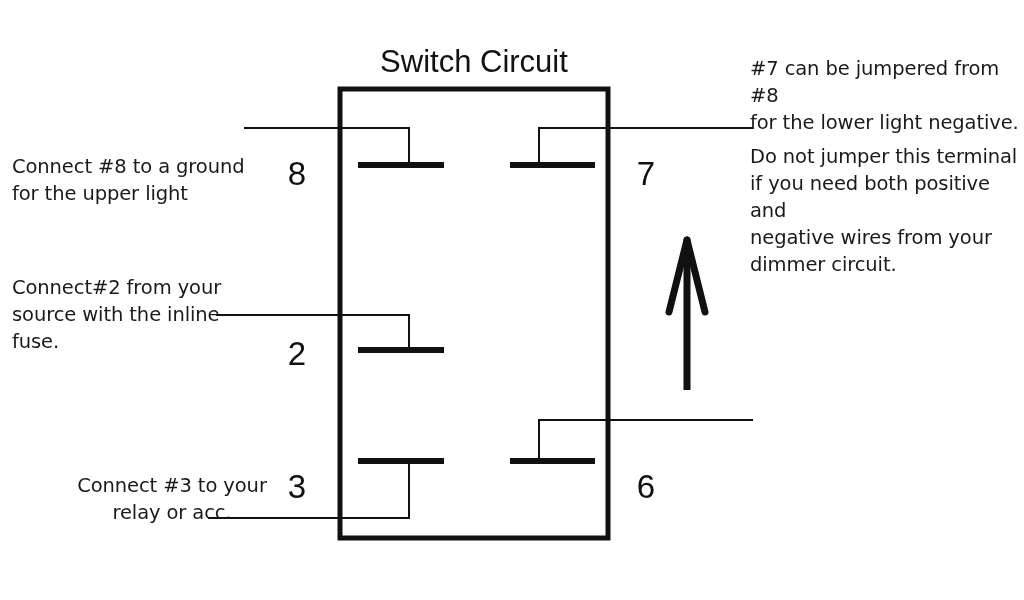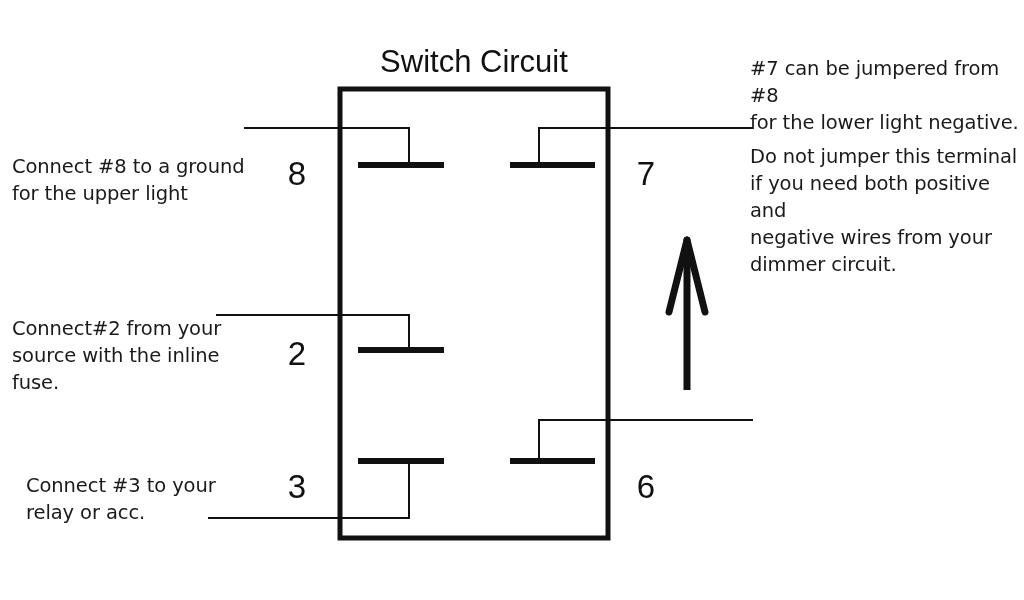--- a/index.html
+++ b/index.html
@@ -35,22 +35,22 @@
     position: absolute;
     font-family: "DejaVu Sans", sans-serif;
     font-size: 19.5px;
     line-height: 27px;
     color: #1a1a1a;
     letter-spacing: -0.1px;
     white-space: pre-line;
   }
 
   .note-left       { left: 12px;  top: 106px;  width: 330px; text-align: left; margin-top: 47px; }
-  .note-mid-left   { left: 12px;  top: 274px;  width: 260px; text-align: left; margin-top: 41px; }
-  .note-bot-left   { left: 26px;  top: 472px;  width: 256px; text-align: left; }
+  .note-mid-left   { left: 12px;  top: 274px;  width: 260px; text-align: left; }
+  .note-bot-left   { left: 44px;  top: 472px;  width: 256px; text-align: center; }
 
   .note-right      { left: 750px; top: 55px;   width: 278px; text-align: left; }
   .note-right-2    { left: 750px; top: 143px;  width: 278px; text-align: left; }
   .note-bot-right  { left: 750px; top: 403px;  width: 270px; text-align: left; }
 
   
   .diagram-title {
     position: absolute;
     left: 340px;
     top: 44px;

